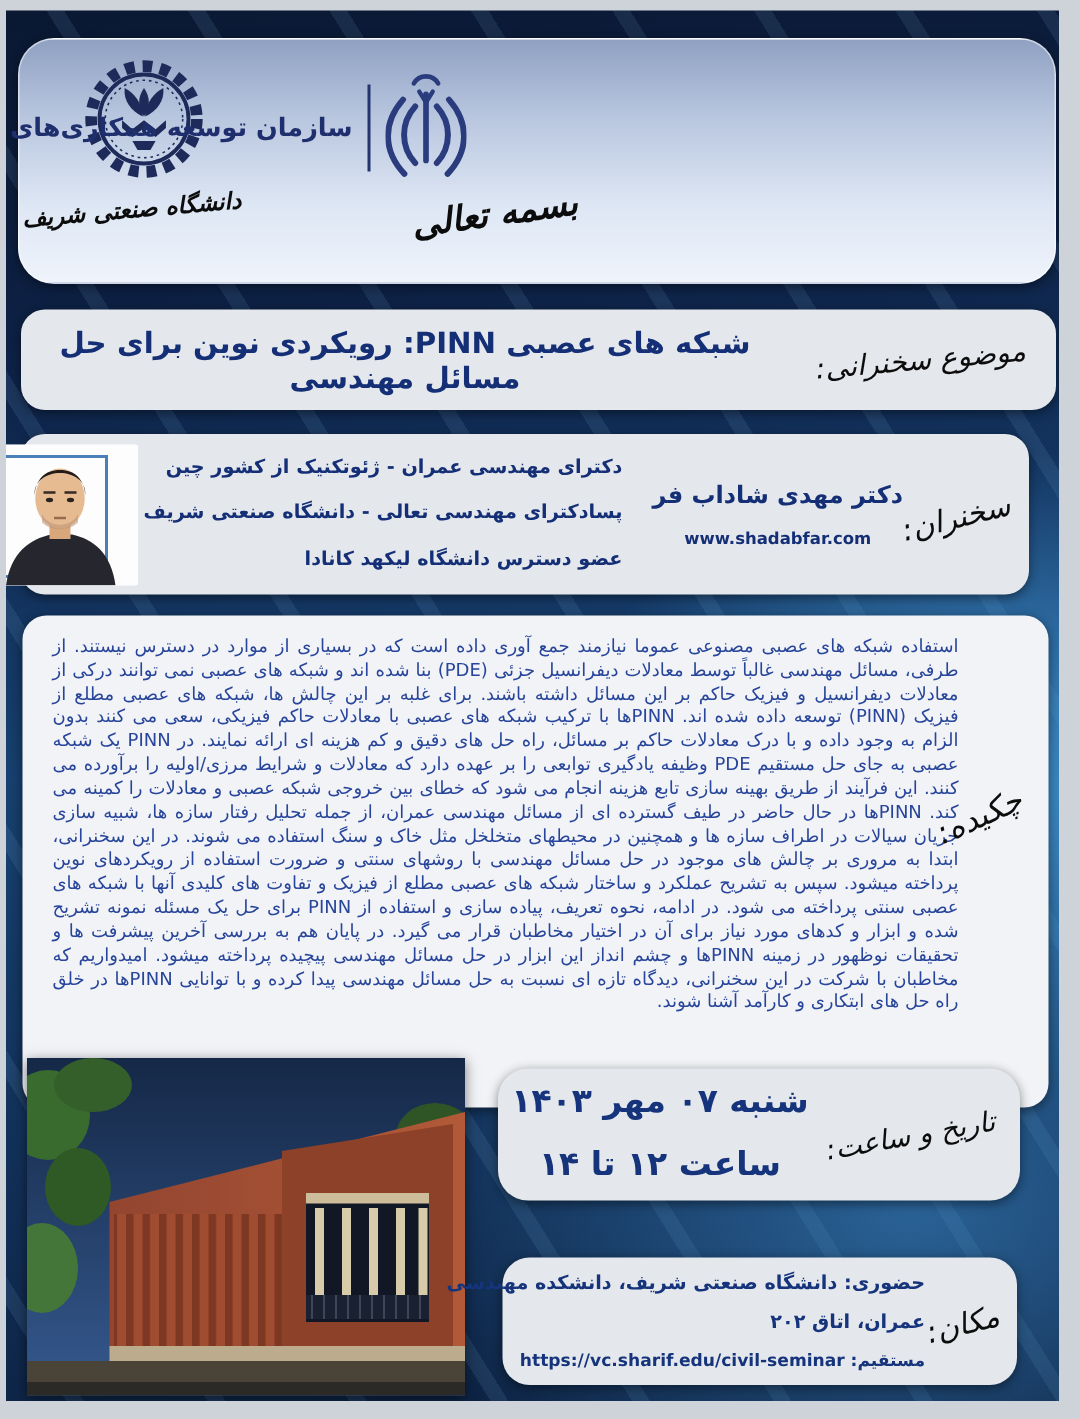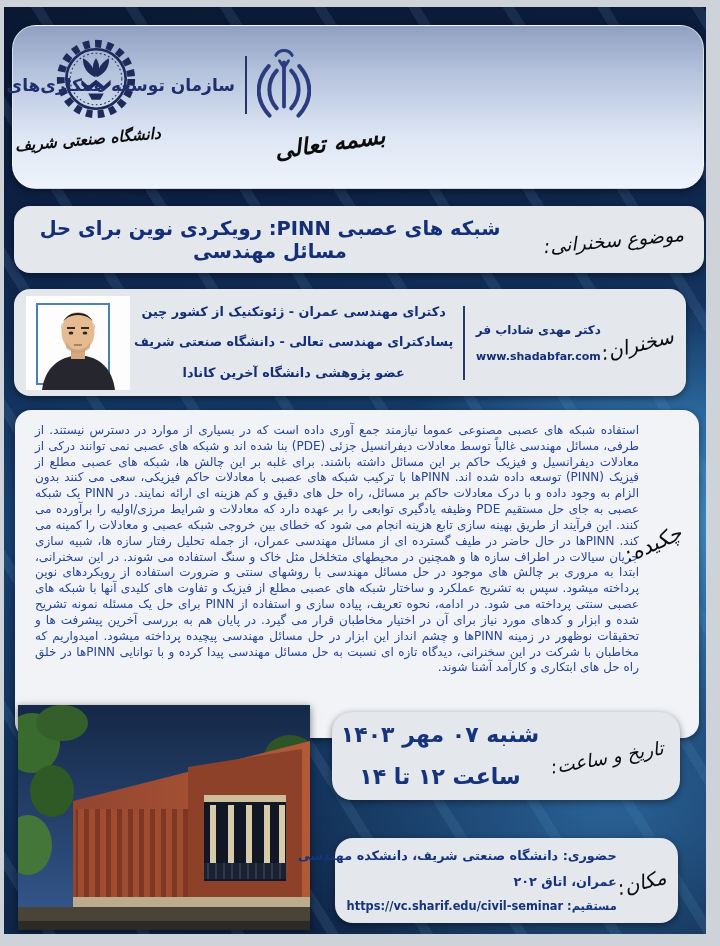--- a/index.html
+++ b/index.html
@@ -27,24 +27,24 @@
   .sharif-block{position:absolute;left:18px;top:10px;width:130px;text-align:center;}
   .sharif-callig{margin-top:4px;font-size:15.5px;font-weight:bold;transform:rotate(-5deg);white-space:nowrap;}
   
   .topic-box{left:10px;top:199px;width:690px;height:67px;display:flex;align-items:center;}
   .topic-label{width:158px;padding-right:20px;font-size:19px;transform:rotate(-5deg);white-space:nowrap;}
   .topic-title{flex:1;text-align:center;color:#142f76;font-weight:bold;font-size:19.5px;}
   
   .speaker-box{left:10px;top:282px;width:672px;height:107px;display:flex;align-items:center;}
   .speaker-label{width:72px;padding-right:12px;font-size:20px;transform:rotate(-14deg);white-space:nowrap;}
   .speaker-id{width:182px;text-align:center;color:#142f76;}
-  .speaker-name{font-weight:bold;font-size:12px;white-space:nowrap;}
+  .speaker-name{font-weight:bold;font-size:16px;white-space:nowrap;}
   .speaker-site{font-weight:bold;font-size:11px;margin-top:13px;direction:ltr;}
   .speaker-sep{width:2px;height:74px;background:#2a3a6e;margin:0 10px;}
-  .speaker-creds{flex:1;color:#142f76;font-weight:bold;font-size:12.8px;text-align:center;}
+  .speaker-creds{flex:1;color:#142f76;font-weight:bold;font-size:12.8px;text-align:right;}
   .speaker-creds div{line-height:2.35;white-space:nowrap;}
   .speaker-photo{width:104px;height:94px;margin-left:12px;margin-right:4px;background:#fff;
     border-radius:2px;overflow:hidden;flex:none;}
   
   .abstract-box{left:11px;top:403px;width:684px;height:328px;border-radius:16px;background:#f2f3f6;}
   .abstract-label{position:absolute;right:16px;top:122px;font-size:21px;transform:rotate(-24deg);}
   .abstract-text{position:absolute;inset:0;padding:13px 60px 10px 20px;color:#27459a;
     font-size:12px;line-height:1.32;text-align:justify;overflow:hidden;}
   
   .building{position:absolute;left:14px;top:698px;width:292px;height:225px;
@@ -114,21 +114,21 @@
     <div class="box speaker-box">
       <div class="callig speaker-label">سخنران:</div>
       <div class="speaker-id">
         <div class="speaker-name">دکتر مهدی شاداب فر</div>
         <div class="speaker-site">www.shadabfar.com</div>
       </div>
       <div class="speaker-sep"></div>
       <div class="speaker-creds">
         <div>دکترای مهندسی عمران - ژئوتکنیک از کشور چین</div>
         <div>پسادکترای مهندسی تعالی - دانشگاه صنعتی شریف</div>
-        <div>عضو پژوهشی دانشگاه آخرین کانادا</div>
+        <div>عضو دسترس دانشگاه لیکهد کانادا</div>
       </div>
       <div class="speaker-photo">
         <svg width="104" height="94" viewBox="0 0 104 94">
           <rect x="0" y="0" width="104" height="94" fill="#fdfdfd"></rect>
           <rect x="11" y="8" width="72" height="80" fill="none" stroke="#4a80b8" stroke-width="2"></rect>
           <path d="M16,94 C19,72 32,63 46,60 L60,60 C74,63 86,72 89,94 Z" fill="#26262e"></path>
           <rect x="45" y="48" width="14" height="15" fill="#d8a87c"></rect>
           <ellipse cx="52" cy="36" rx="16.5" ry="20" fill="#e6bb92"></ellipse>
           <path d="M35,34 C34,14 70,14 69,34 C68,23 62,17 52,17 C42,17 36,23 35,34 Z" fill="#211c19"></path>
           <ellipse cx="45" cy="37" rx="2.4" ry="1.5" fill="#2a2420"></ellipse>

